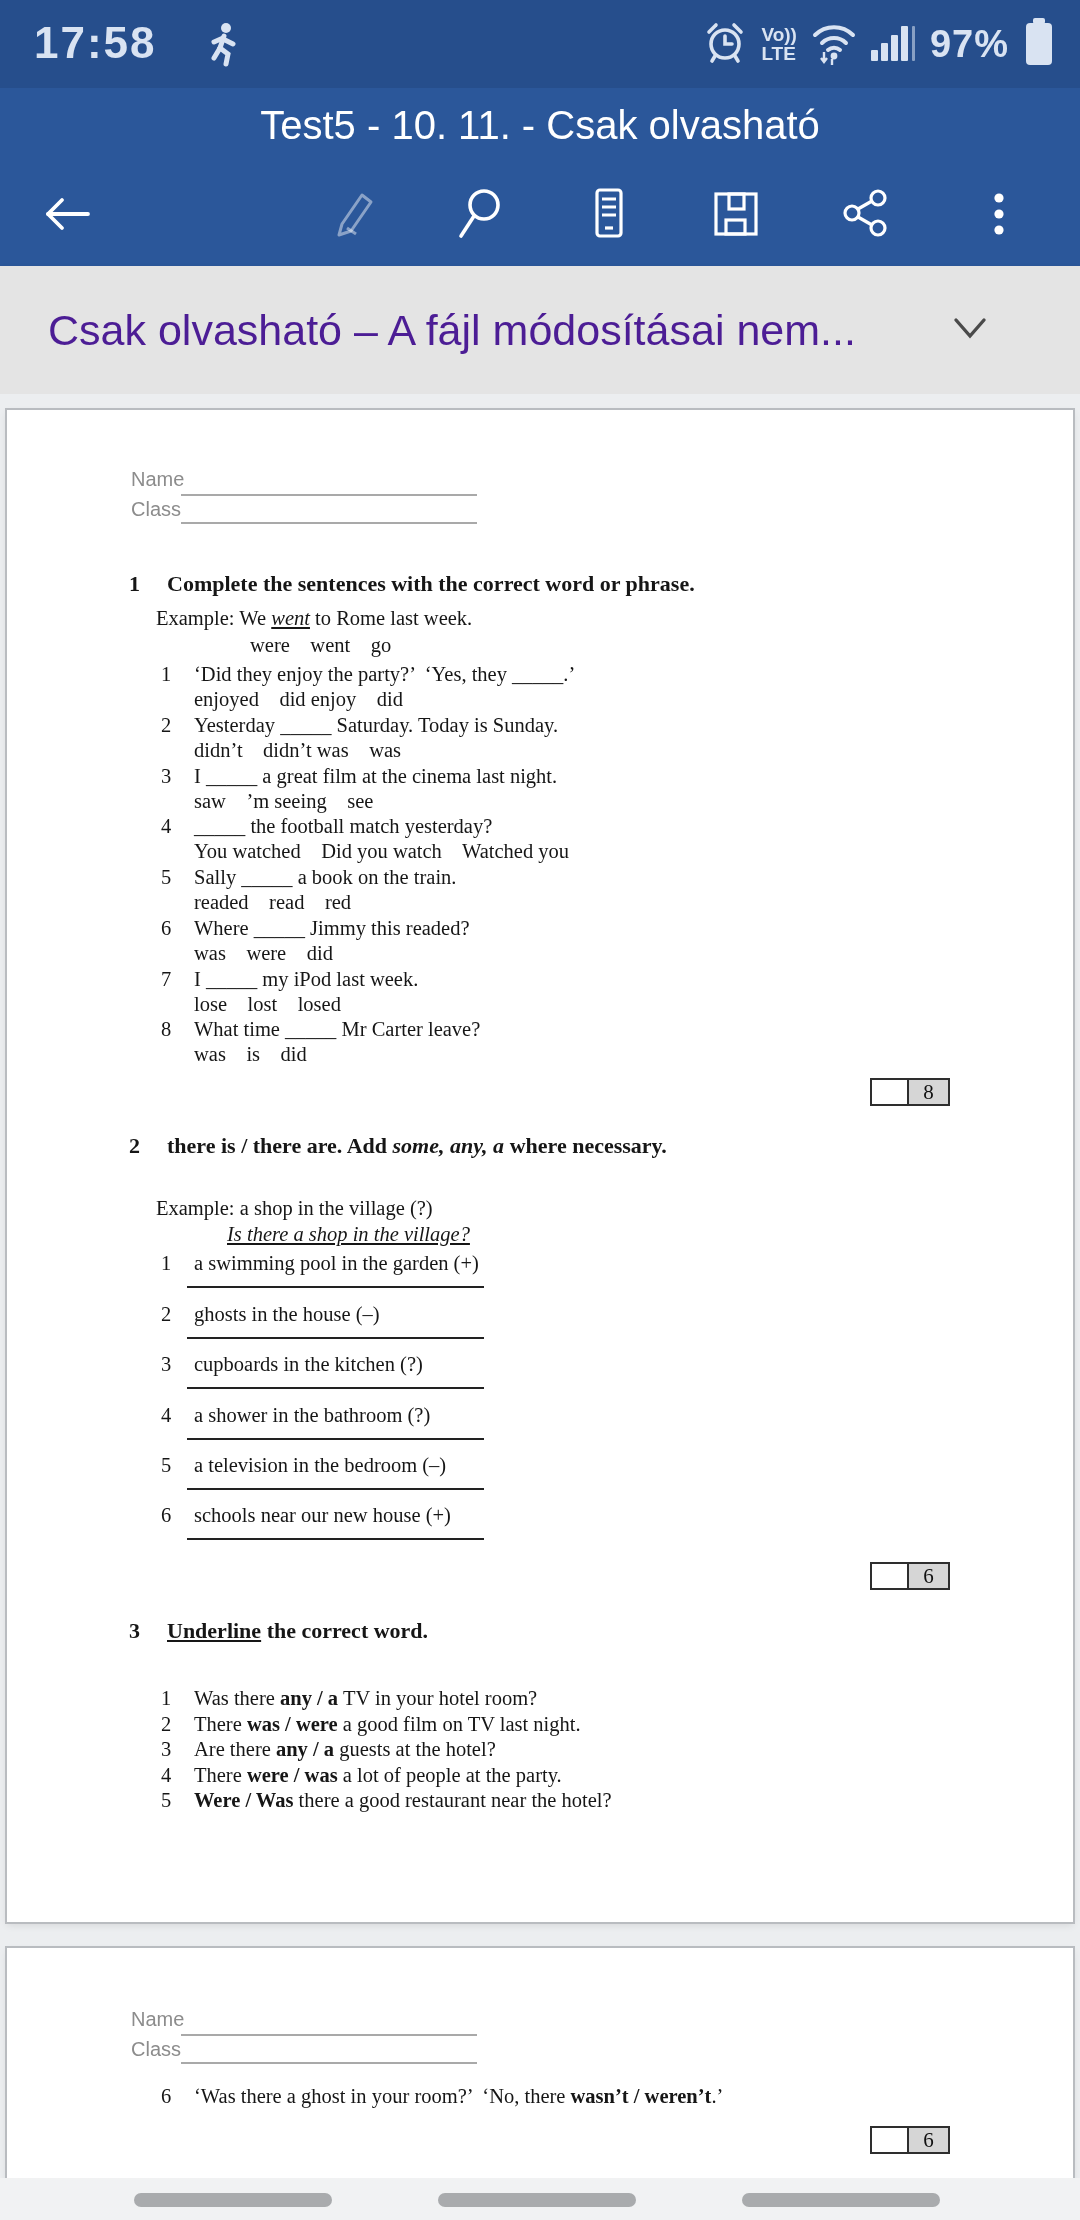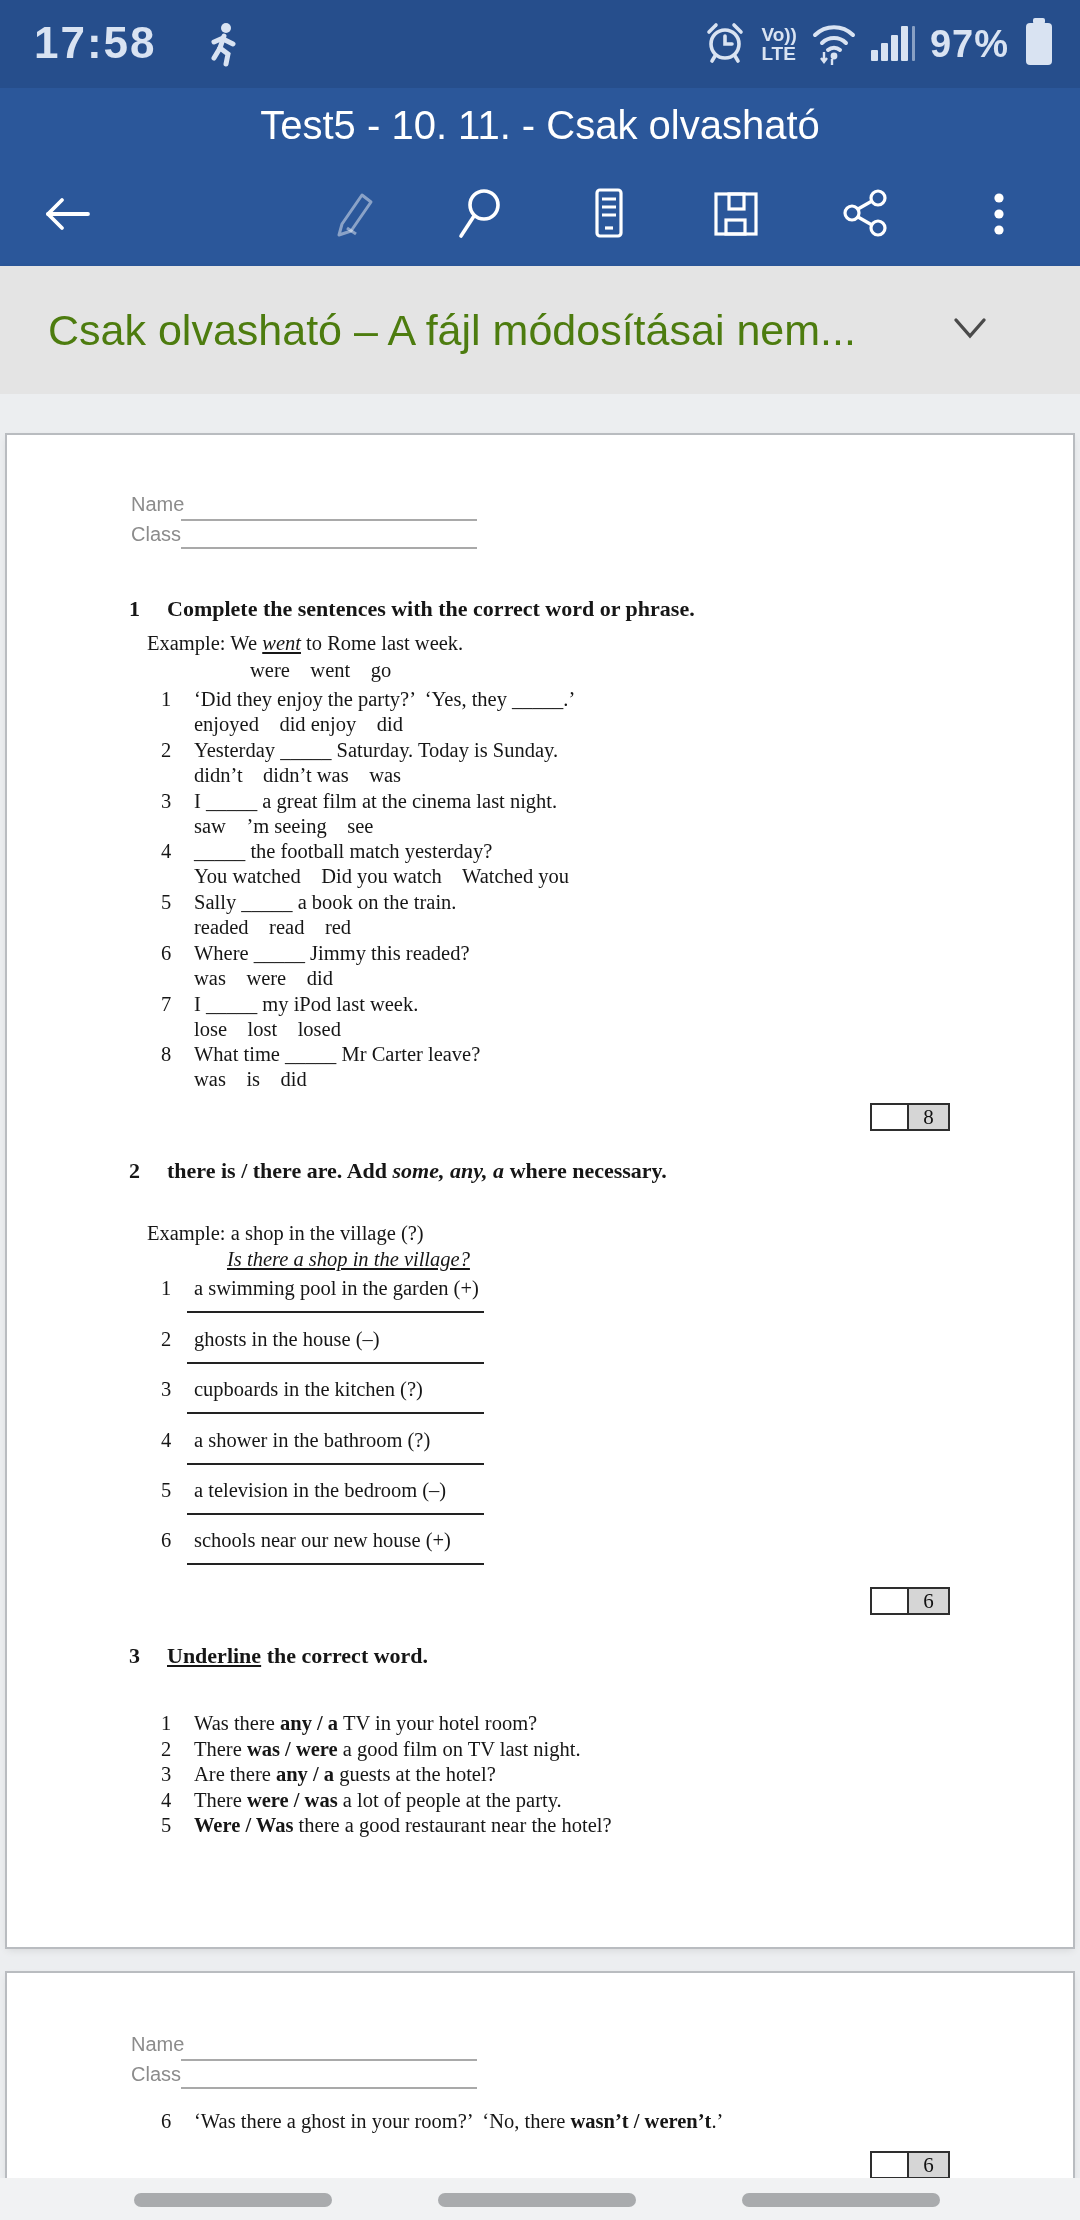--- a/index.html
+++ b/index.html
@@ -16,37 +16,37 @@
   .sb-ico { display:block; }
 
   
   .appheader { position:absolute; top:88px; left:0; width:1080px; height:78px; background:#2b579a; }
   .apptitle { width:100%; text-align:center; line-height:74px; font-size:40px; color:#ffffff; font-weight:400; }
   .toolbar { position:absolute; top:166px; left:0; width:1080px; height:100px; background:#2b579a; }
   .tbtn { position:absolute; top:16px; width:64px; height:64px; display:flex; align-items:center; justify-content:center; cursor:pointer; }
 
   
   .banner { position:absolute; top:266px; left:0; width:1080px; height:128px; background:#e4e4e4; box-shadow:0 2px 5px rgba(0,0,0,0.10); }
-  .banner-text { position:absolute; left:48px; top:0; height:128px; line-height:128px; font-size:43px; color:#4d7c0f; font-weight:400; }
+  .banner-text { position:absolute; left:48px; top:0; height:128px; line-height:128px; font-size:43px; color:#4c1d95; font-weight:400; }
   .banner-chevron { position:absolute; right:88px; top:48px; cursor:pointer; }
 
   
   .viewer { position:absolute; top:394px; left:0; width:1080px; height:1784px; overflow:hidden; background:#eceef0; }
-  .page { position:absolute; left:7px; width:1066px; background:#ffffff; box-shadow:0 0 0 2px #b9bcc0, 0 3px 8px rgba(0,0,0,0.10);margin-top:25px; }
+  .page { position:absolute; left:7px; width:1066px; background:#ffffff; box-shadow:0 0 0 2px #b9bcc0, 0 3px 8px rgba(0,0,0,0.10); }
   .page1 { top:16px; height:1512px; }
   .page2 { top:1554px; height:700px; }
 
   .gray-label { position:absolute; font-size:20px; color:#8c8c8c; font-family:"Liberation Sans",sans-serif; }
   .gray-line { position:absolute; height:0; border-bottom:2px solid #a9a9a9; width:296px; left:174px; }
 
   .serif, .serif * { font-family:"Liberation Serif","DejaVu Serif",serif; color:#161616; }
   .exh { position:absolute; left:122px; display:flex; font-size:22px; font-weight:700; line-height:31px; }
   .exn { width:38px; flex:none; }
   .ext { white-space:pre-wrap; width:840px; }
-  .exline { position:absolute; left:140px; font-size:20.5px; line-height:25px; white-space:pre-wrap; }
+  .exline { position:absolute; left:149px; font-size:20.5px; line-height:25px; white-space:pre-wrap; }
   .exopts { position:absolute; left:243px; font-size:20.5px; white-space:pre; }
   .q { position:absolute; left:154px; font-size:20.5px; line-height:25.4px; }
   .qrow { display:flex; }
   .qn { width:33px; flex:none; }
   .qt { white-space:pre-wrap; }
   .opts { margin-left:33px; white-space:pre; }
   .item { position:absolute; left:154px; display:flex; font-size:20.5px; }
   .rule { position:absolute; left:180px; width:297px; height:0; border-bottom:2px solid #222222; }
   .q3block { position:absolute; left:154px; font-size:20.5px; line-height:25.6px; }
   .q3block .qrow { margin:0; }

